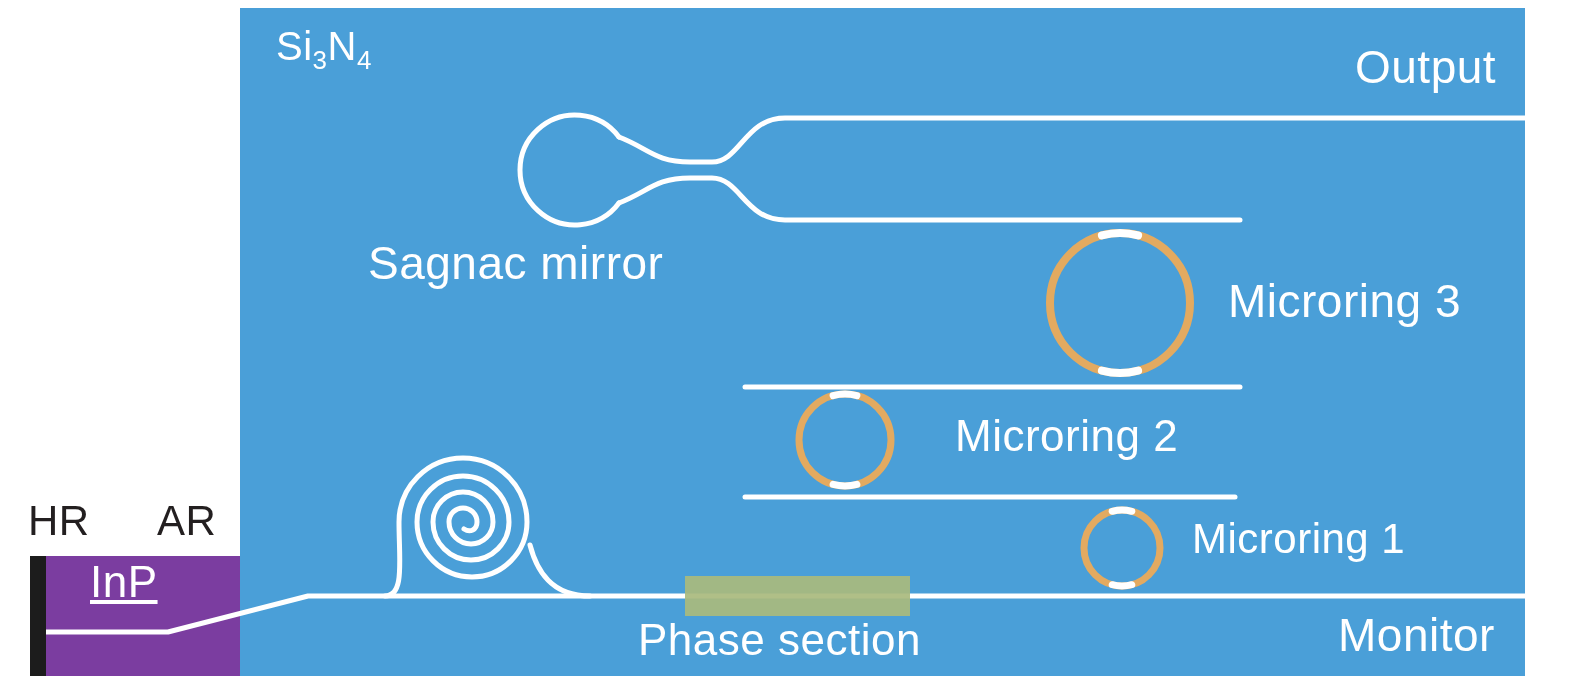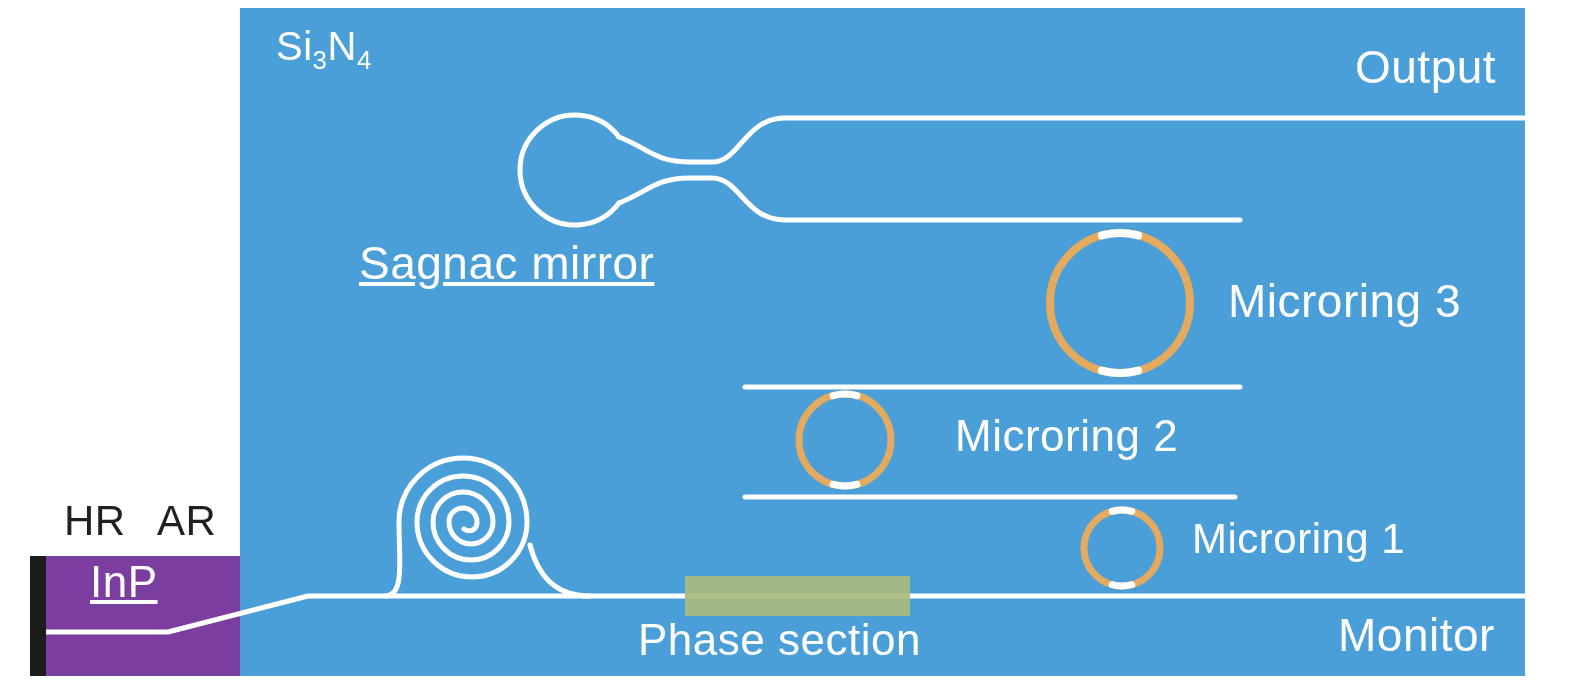--- a/index.html
+++ b/index.html
@@ -91,31 +91,31 @@
     <path d="M 1112.2 511.3 A 38 38 0 0 1 1131.8 511.3" fill="none" stroke="#ffffff" stroke-width="7" stroke-linecap="round"></path>
     <path d="M 1112.2 584.7 A 38 38 0 0 0 1131.8 584.7" fill="none" stroke="#ffffff" stroke-width="7" stroke-linecap="round"></path>
   </svg>
 
   <div class="lbl f40" style="left:276px; top:26px;">
     <span>Si</span><sub>3</sub><span>N</span><sub>4</sub>
   </div>
 
   <div class="lbl f46" style="left:1355px; top:32px;margin-top:12px;">Output</div>
 
-  <div class="lbl f46" style="left:359px; top:240px;text-decoration:underline;">Sagnac mirror</div>
+  <div class="lbl f46" style="left:368px; top:240px;">Sagnac mirror</div>
 
   <div class="lbl f46" style="left:1228px; top:278px;">Microring 3</div>
 
   <div class="lbl f44" style="left:955px; top:414px;">Microring 2</div>
 
   <div class="lbl f42" style="left:1192px; top:518px;text-align:right;">Microring 1</div>
 
   <div class="lbl f46" style="left:1338px; top:612px;">Monitor</div>
 
   <div class="lbl f44" style="left:638px; top:618px;">Phase section</div>
 
-  <div class="lbl dark f42" style="left:28px; top:500px;margin-left:36px;">HR</div>
+  <div class="lbl dark f42" style="left:28px; top:500px;">HR</div>
 
   <div class="lbl dark f42" style="left:157px; top:500px;">AR</div>
 
   <div class="lbl f44" style="left:90px; top:560px;text-decoration:underline;">InP</div>
 
 </div>
 
 </body></html>

